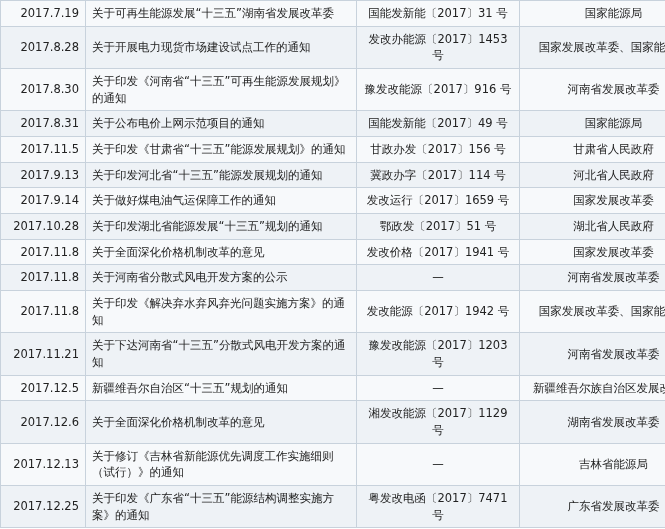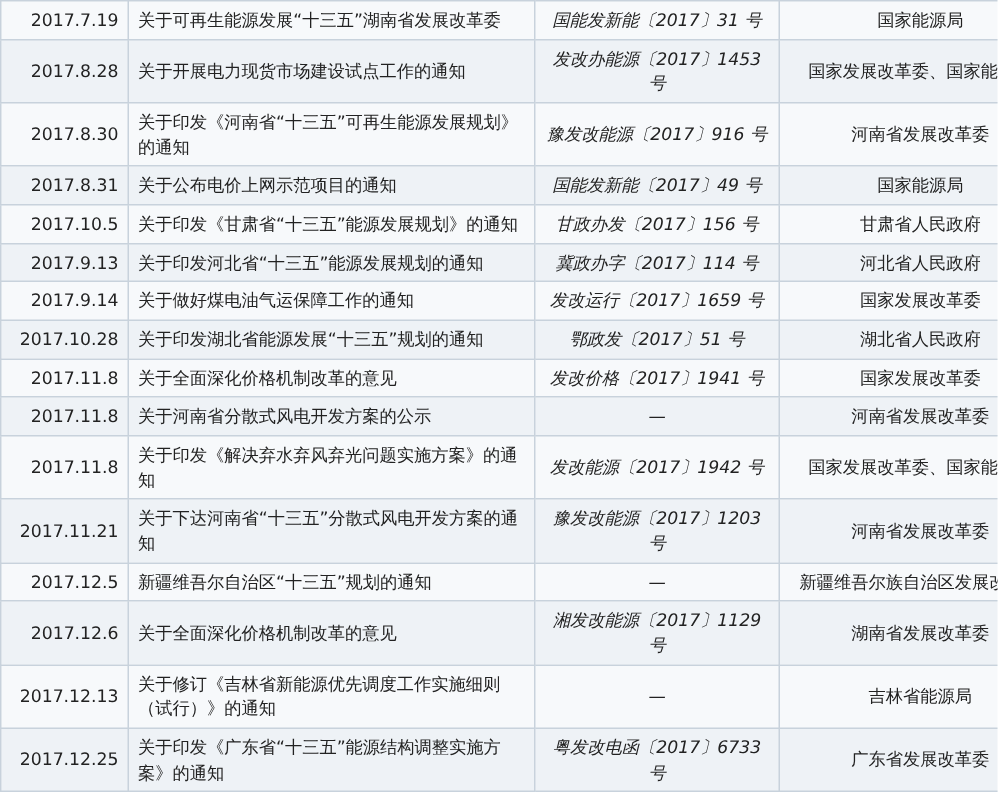--- a/index.html
+++ b/index.html
@@ -35,21 +35,20 @@
   }
   td.col-title {
     width: 258px;
     text-align: left;
     padding-left: 8px;
     padding-right: 8px;
   }
   td.col-doc {
     width: 150px;
     text-align: center;
-    font-style: italic;
   }
   td.col-issuer {
     width: 175px;
     text-align: center;
   }
   tr.row-alt td {
     background: #eef2f6;
   }
 </style>
 </head>
@@ -75,21 +74,21 @@
         <td class="col-doc">豫发改能源〔2017〕916 号</td>
         <td class="col-issuer">河南省发展改革委</td>
       </tr>
       <tr class="row-alt">
         <td class="col-date">2017.8.31</td>
         <td class="col-title">关于公布电价上网示范项目的通知</td>
         <td class="col-doc">国能发新能〔2017〕49 号</td>
         <td class="col-issuer">国家能源局</td>
       </tr>
       <tr>
-        <td class="col-date">2017.10.5</td>
+        <td class="col-date">2017.11.5</td>
         <td class="col-title">关于印发《甘肃省“十三五”能源发展规划》的通知</td>
         <td class="col-doc">甘政办发〔2017〕156 号</td>
         <td class="col-issuer">甘肃省人民政府</td>
       </tr>
       <tr class="row-alt">
         <td class="col-date">2017.9.13</td>
         <td class="col-title">关于印发河北省“十三五”能源发展规划的通知</td>
         <td class="col-doc">冀政办字〔2017〕114 号</td>
         <td class="col-issuer">河北省人民政府</td>
       </tr>
@@ -143,17 +142,17 @@
       </tr>
       <tr>
         <td class="col-date">2017.12.13</td>
         <td class="col-title">关于修订《吉林省新能源优先调度工作实施细则（试行）》的通知</td>
         <td class="col-doc">—</td>
         <td class="col-issuer">吉林省能源局</td>
       </tr>
       <tr class="row-alt">
         <td class="col-date">2017.12.25</td>
         <td class="col-title">关于印发《广东省“十三五”能源结构调整实施方案》的通知</td>
-        <td class="col-doc">粤发改电函〔2017〕6733 号</td>
+        <td class="col-doc">粤发改电函〔2017〕7471 号</td>
         <td class="col-issuer">广东省发展改革委</td>
       </tr>
     </tbody>
 </table>
 
 </body></html>

